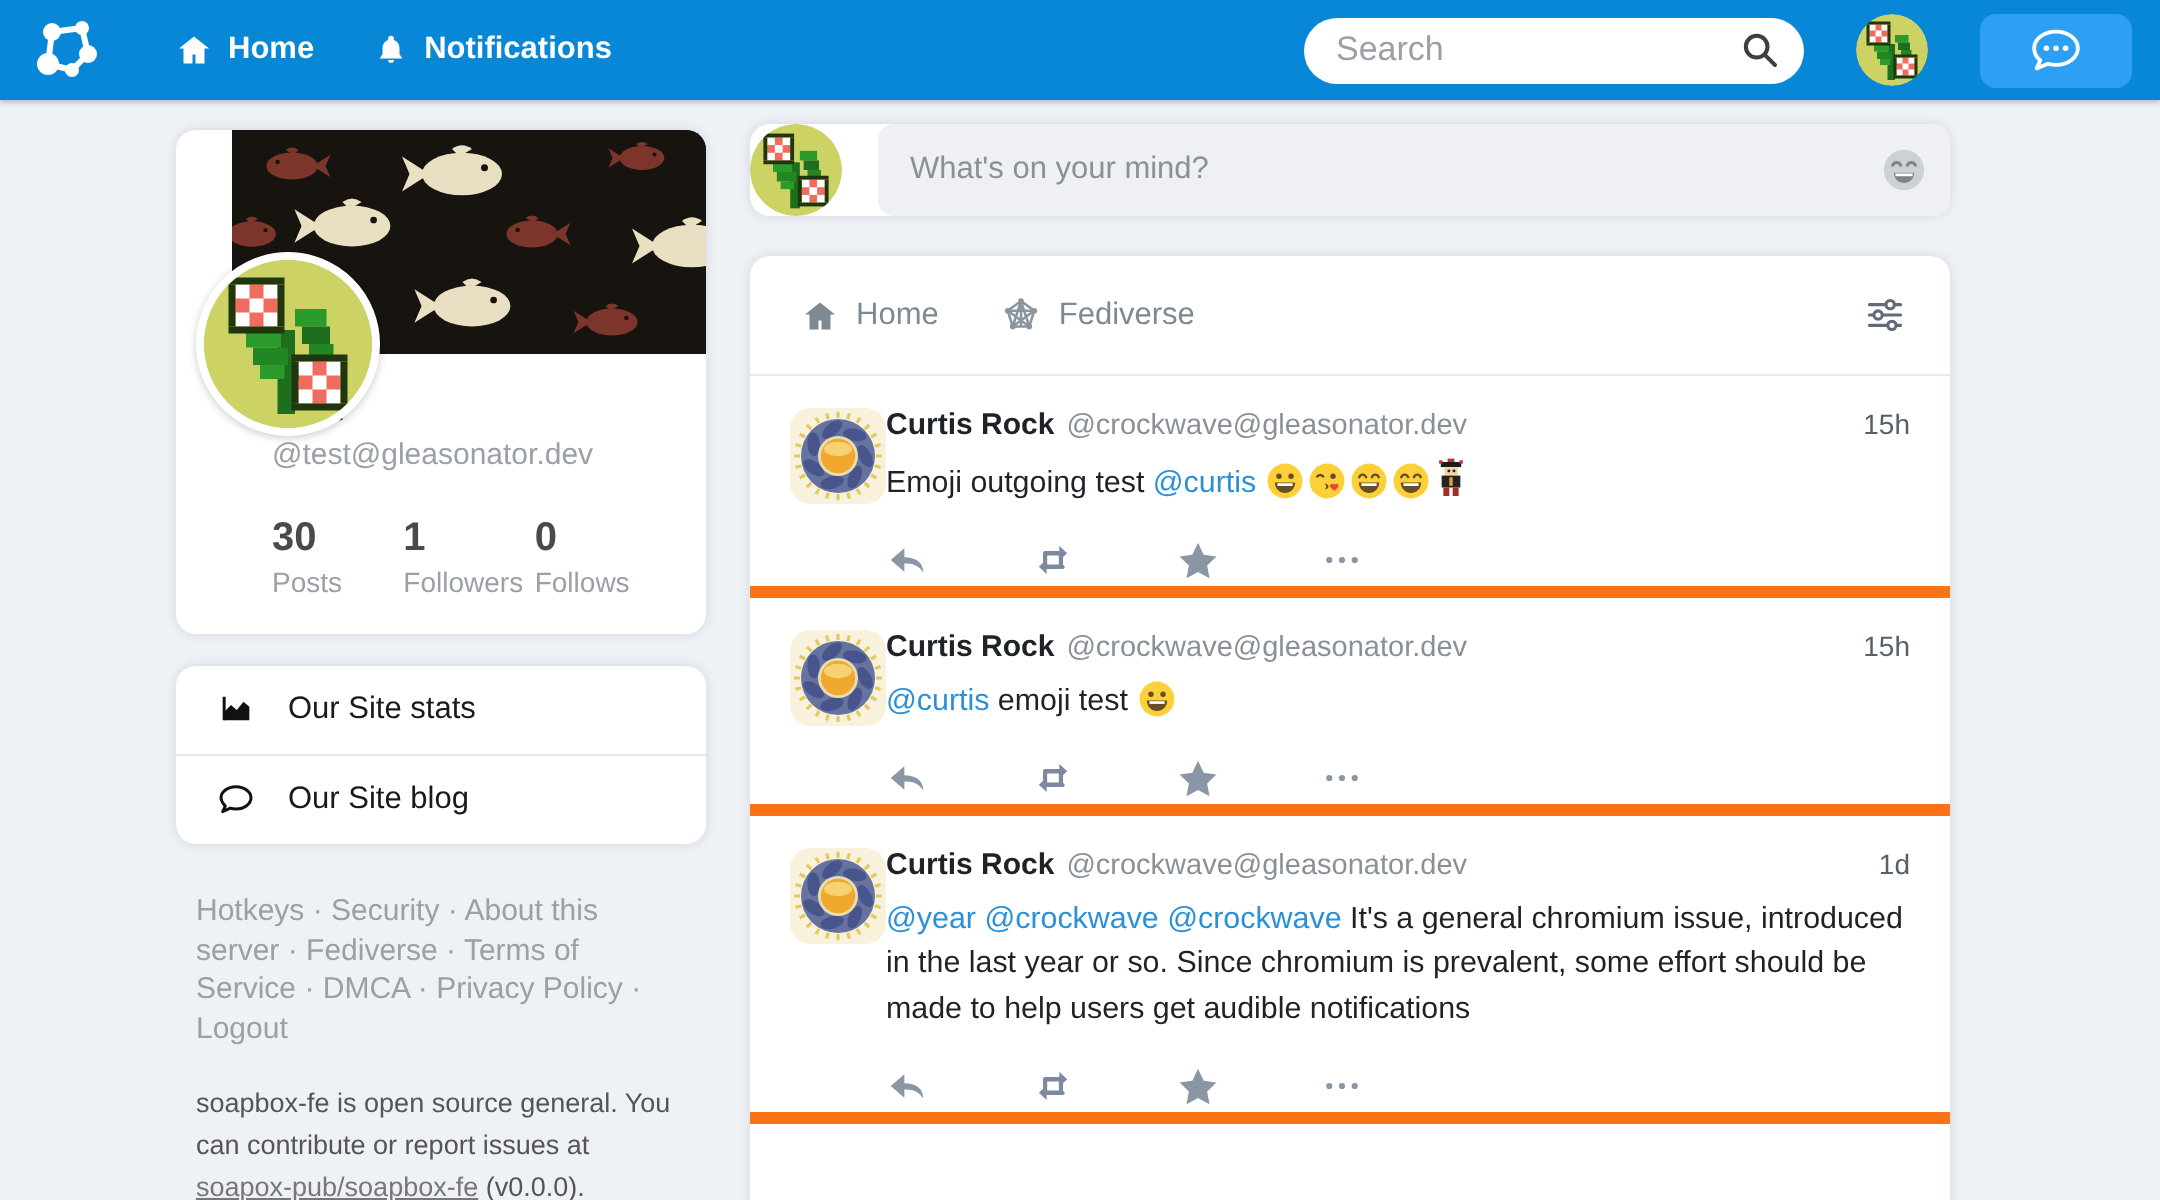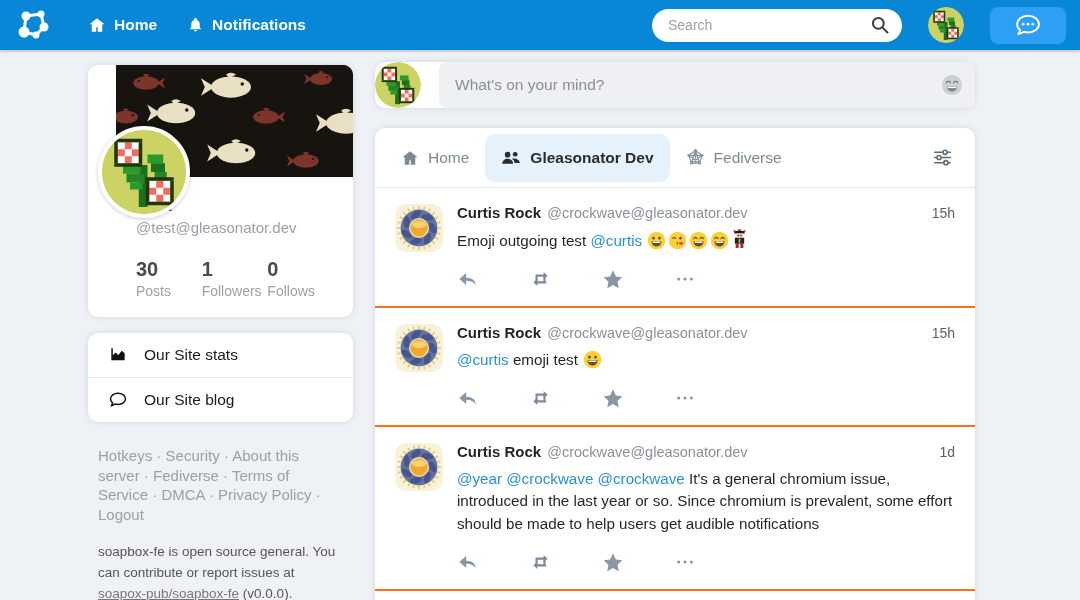--- a/index.html
+++ b/index.html
@@ -17,21 +17,21 @@
   .nav-logo { width:44px; height:40px; display:flex; align-items:center; justify-content:center; cursor:pointer; }
   .nav-links { display:flex; align-items:center; gap:10px; margin-left:14px; }
   .nav-item {
     display:flex; align-items:center; gap:8px; color:#fff; font-weight:bold;
     font-size:15.5px; padding:8px 10px; cursor:pointer; border-radius:6px;
   }
   .nav-spacer { flex:1; }
   .nav-search { position:relative; width:250px; margin-right:18px; }
   .nav-search input {
     width:100%; height:33px; border:none; border-radius:17px; padding:0 38px 0 16px;
-    font-size:14px; font-family:inherit; color:#404040; outline:none; background:#fff;
+    font-size:17px; font-family:inherit; color:#404040; outline:none; background:#fff;
   }
   .nav-search input::placeholder { color:#9aa0a6; }
   .nav-search .search-ic { position:absolute; right:12px; top:6px; cursor:pointer; }
   .nav-avatar {
     width:36px; height:36px; border-radius:50%; overflow:hidden; cursor:pointer;
     margin-right:18px; flex:none;
   }
   .chat-btn {
     width:76px; height:37px; background:#2d9ff5; border:none; border-radius:8px;
     display:flex; align-items:center; justify-content:center; cursor:pointer; margin-right:2px;
@@ -85,21 +85,21 @@
   
   .timeline-card { margin-top:20px; height:700px; overflow:hidden; }
   .tabs-row { display:flex; align-items:center; padding:6px 10px; height:60px; border-bottom:1px solid #e3ebf2; }
   .tab {
     display:flex; align-items:center; gap:9px; padding:0 16px; height:48px;
     border-radius:10px; cursor:pointer; color:#7d8a93; font-size:15.5px;
   }
   .tab.active { background:#e5f1fb; color:#2b2b2b; font-weight:bold; }
   .tabs-spacer { flex:1; }
   .tabs-filter { padding:6px 12px; cursor:pointer; }
-  .post { padding:16px 20px 14px; border-bottom:2px solid #f97316; display:flex; gap:14px; }
+  .post { padding:16px 20px 0; border-bottom:6px solid #f97316; display:flex; }
   .post-avatar { width:48px; height:48px; border-radius:10px; overflow:hidden; flex:none; cursor:pointer; }
   .post-body { flex:1; min-width:0; }
   .post-head { display:flex; align-items:baseline; gap:6px; }
   .post-author { font-weight:bold; color:#1f2328; cursor:pointer; white-space:nowrap; }
   .post-handle { color:#8a9097; font-size:14.5px; overflow:hidden; text-overflow:ellipsis; white-space:nowrap; cursor:pointer; }
   .post-time { margin-left:auto; color:#55606a; font-size:14px; flex:none; cursor:pointer; }
   .post-content { margin-top:8px; line-height:1.5; color:#1f2328; font-size:15.2px; }
   .post-content .mention { color:#2990d9; cursor:pointer; }
   .post-content .emo { display:inline-block; vertical-align:-4px; margin:0 1px; }
   .post-actions { display:flex; gap:50px; margin-top:16px; margin-bottom:2px; }
@@ -408,31 +408,20 @@
 
     <div class="card timeline-card">
       <div class="tabs-row">
         <div class="tab">
           <span>
               <svg width="18" height="18" viewBox="0 0 24 24" fill="#7d8a93">
                 <path d="M12 3 2 11h3v10h6v-6h2v6h6V11h3z"></path>
               </svg>
             </span>
           <span>Home</span>
-        </div>
-        <div class="tab active">
-          <span>
-              <svg width="20" height="18" viewBox="0 0 24 20" fill="#2b2b2b">
-                <circle cx="8" cy="6" r="3.4"></circle>
-                <path d="M1.5 17c0-3.6 2.9-6 6.5-6s6.5 2.4 6.5 6z"></path>
-                <circle cx="17" cy="5.5" r="2.8"></circle>
-                <path d="M15.5 10.6c3.4 0 7 1.9 7 5.4h-6.2c-.4-2.3-1.6-4.2-3.3-5 .8-.3 1.6-.4 2.5-.4z"></path>
-              </svg>
-            </span>
-          <span>Gleasonator Dev</span>
         </div>
         <div class="tab">
           <span>
               <svg width="19" height="19" viewBox="0 0 24 24" fill="none" stroke="#8a959e" stroke-width="1.6">
     <path d="M12 3.2 20.4 9.3 17.2 19.2H6.8L3.6 9.3z"></path>
                 <path d="M12 3.2 12 19.2 M3.6 9.3 17.2 19.2 M20.4 9.3 6.8 19.2 M3.6 9.3 20.4 9.3 M12 3.2 6.8 19.2 M12 3.2 17.2 19.2"></path>
     <circle cx="12" cy="3.2" r="1.8" fill="#8a959e" stroke="none"></circle>
                 <circle cx="20.4" cy="9.3" r="1.8" fill="#8a959e" stroke="none"></circle>
                 <circle cx="17.2" cy="19.2" r="1.8" fill="#8a959e" stroke="none"></circle>
                 <circle cx="6.8" cy="19.2" r="1.8" fill="#8a959e" stroke="none"></circle>

